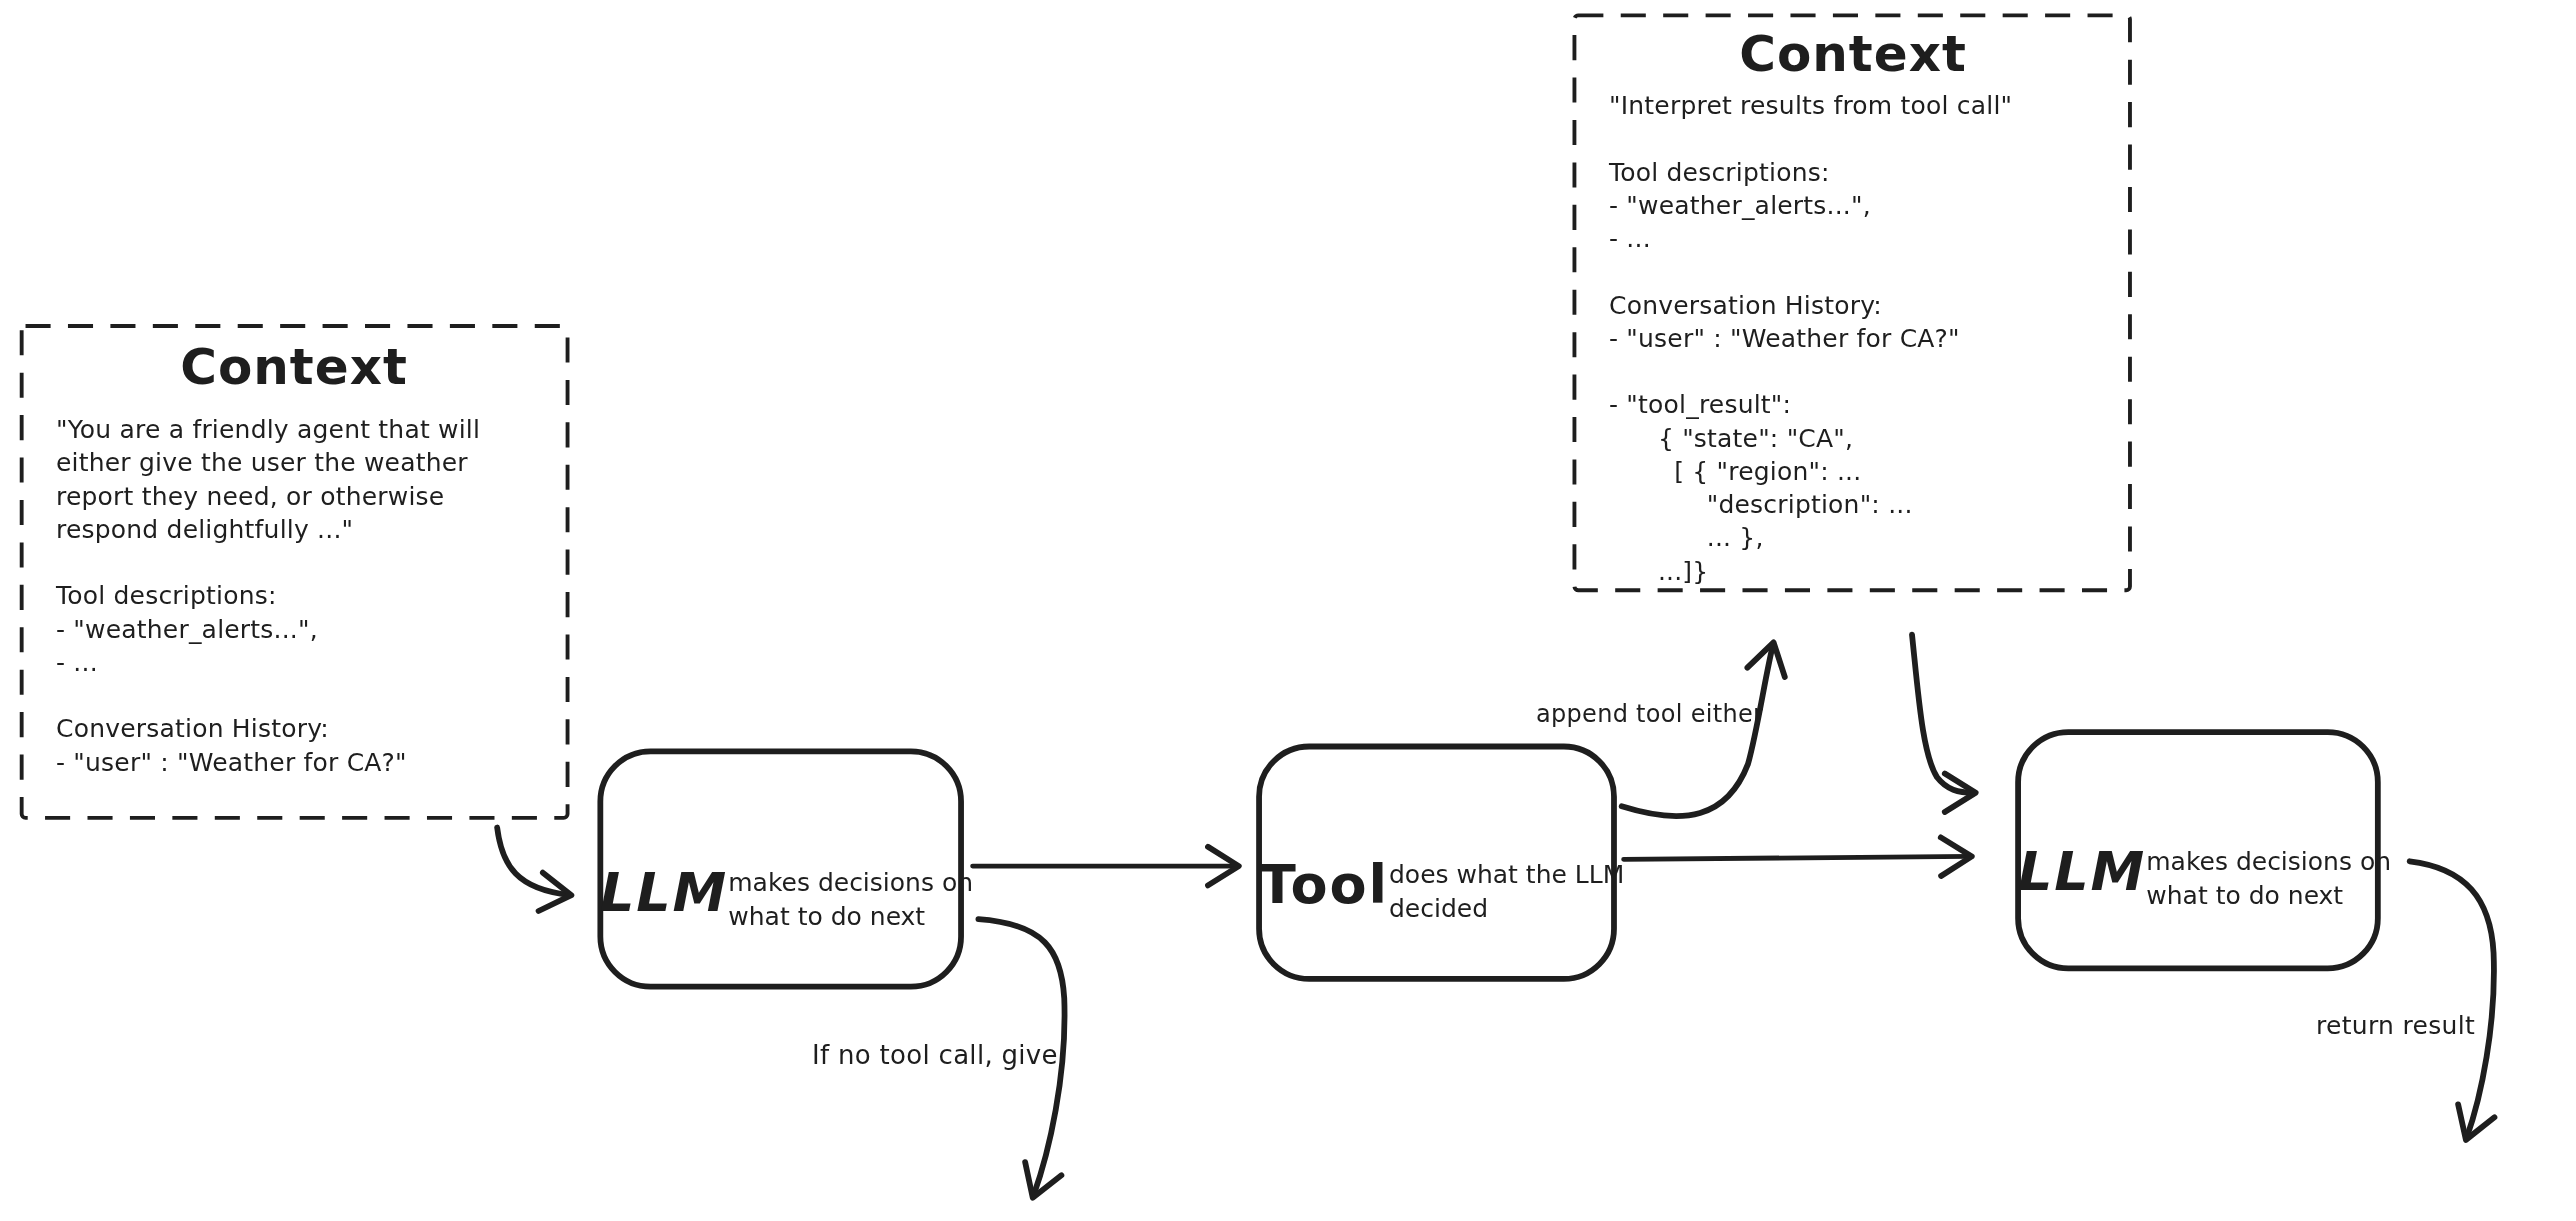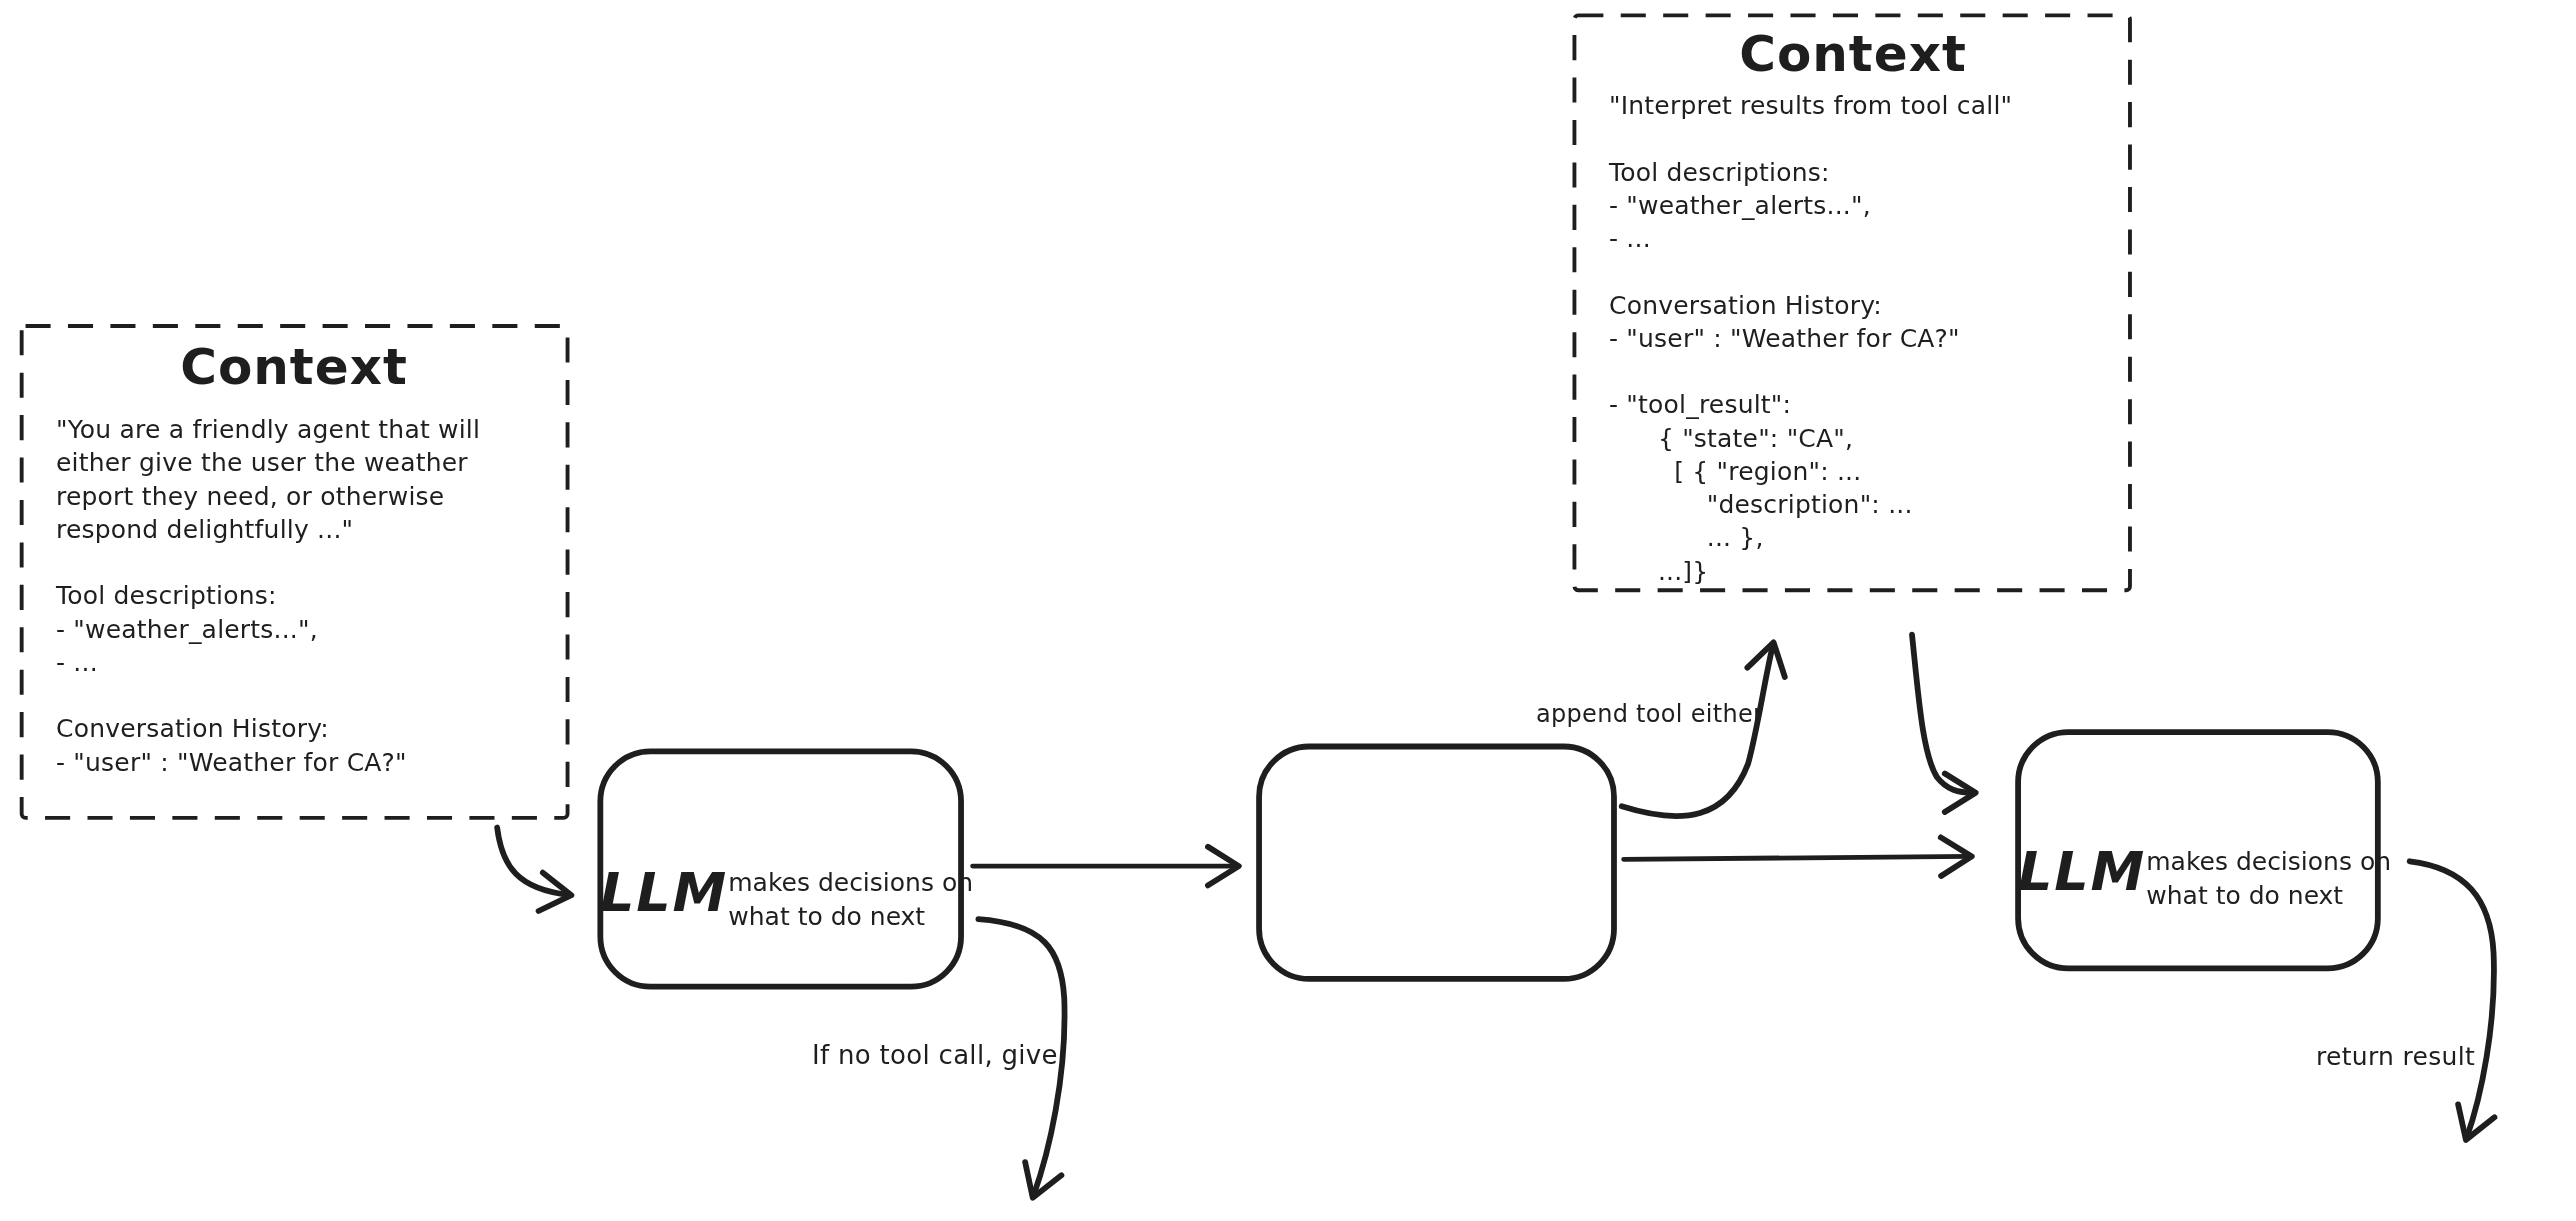--- a/index.html
+++ b/index.html
@@ -116,25 +116,30 @@
             "description": ...
             ... },
       ...]}</div>
 
   <div class="abs node" style="left:600px; top:752px; width:361px; height:235px; padding-top:46px;">
     <div class="node-title italic">LLM</div>
     <div class="node-sub">makes decisions on
 what to do next</div>
   </div>
 
+  <div class="abs node" style="left:1259px; top:747px; width:355px; height:233px; padding-top:42px;">
+    <div class="node-title">Tool</div>
+    <div class="node-sub">does what the LLM
+decided</div>
+  </div>
 
   <div class="abs node" style="left:2018px; top:732px; width:360px; height:236px; padding-top:42px;">
     <div class="node-title italic">LLM</div>
     <div class="node-sub">makes decisions on
 what to do next</div>
   </div>
 
   <div class="abs arrow-label" style="left:1536px; top:700px;">append tool either</div>
   <div class="abs arrow-label" style="left:812px; top:1040px; font-size:26px;">If no tool call, give</div>
-  <div class="abs arrow-label" style="left:2316px; top:1011px; font-size:25px;margin-top:31px;">return result</div>
+  <div class="abs arrow-label" style="left:2316px; top:1011px; font-size:25px;">return result</div>
 
 </div>
 
 
 </body></html>

